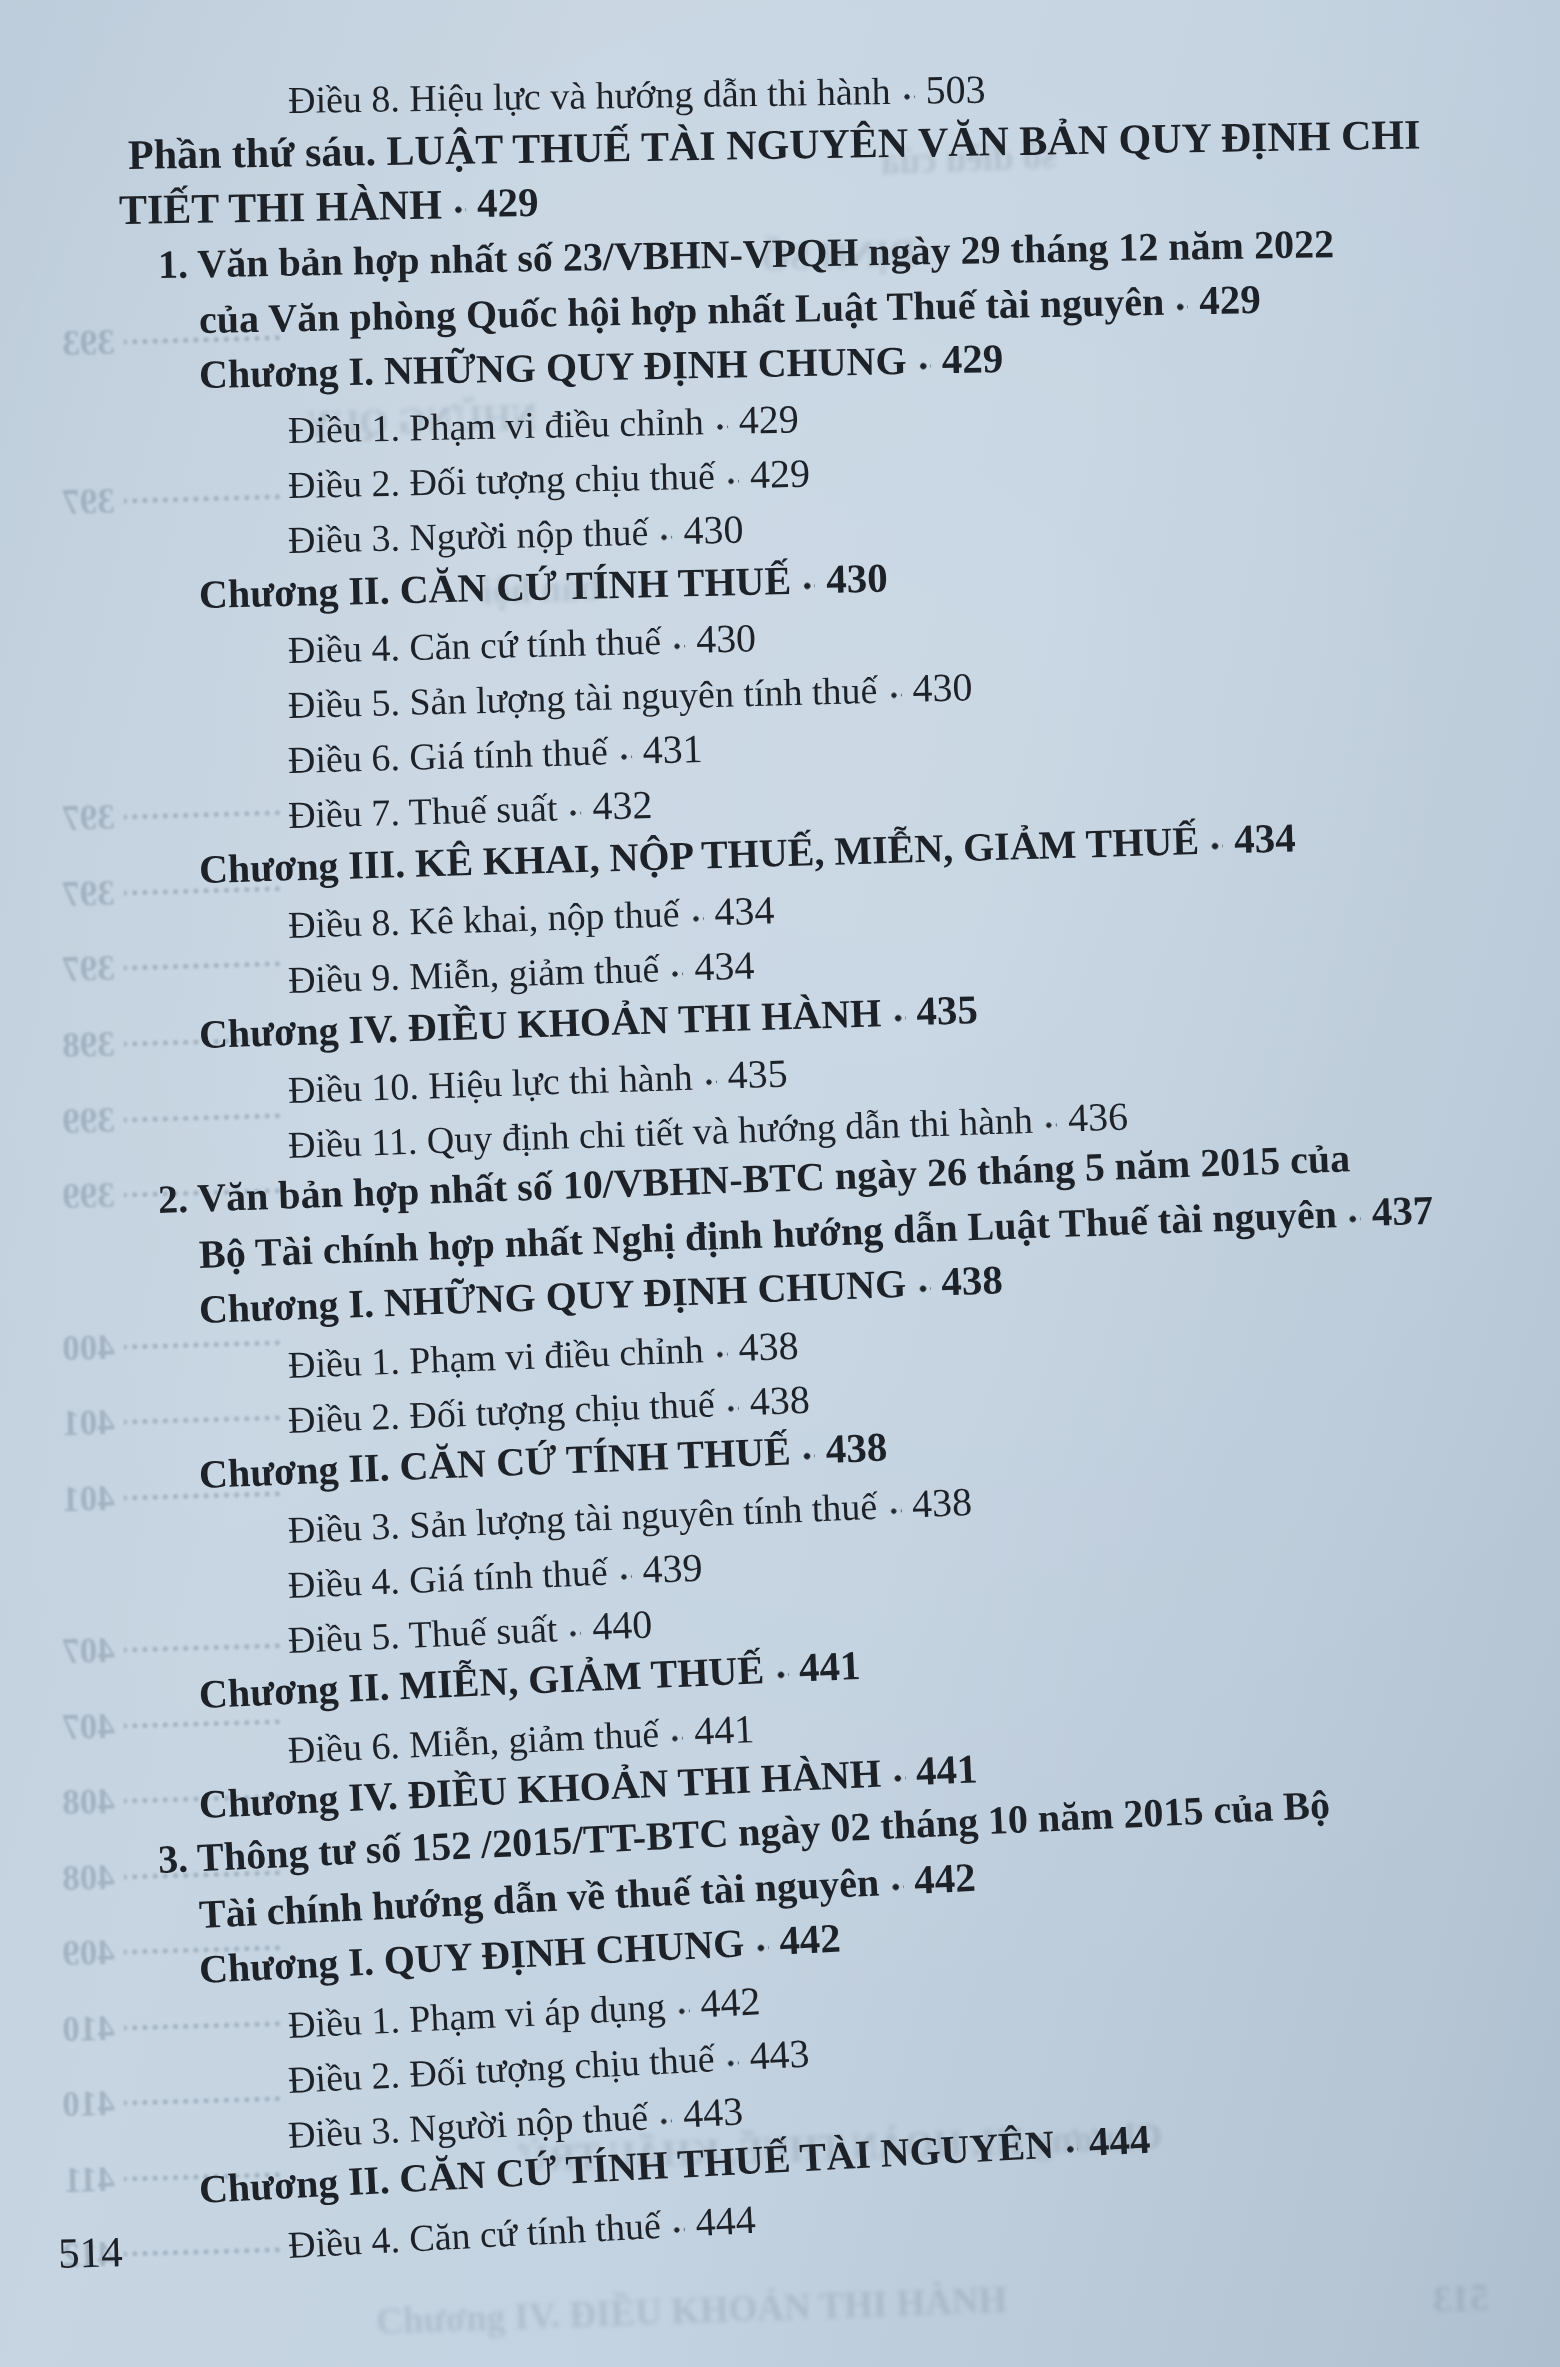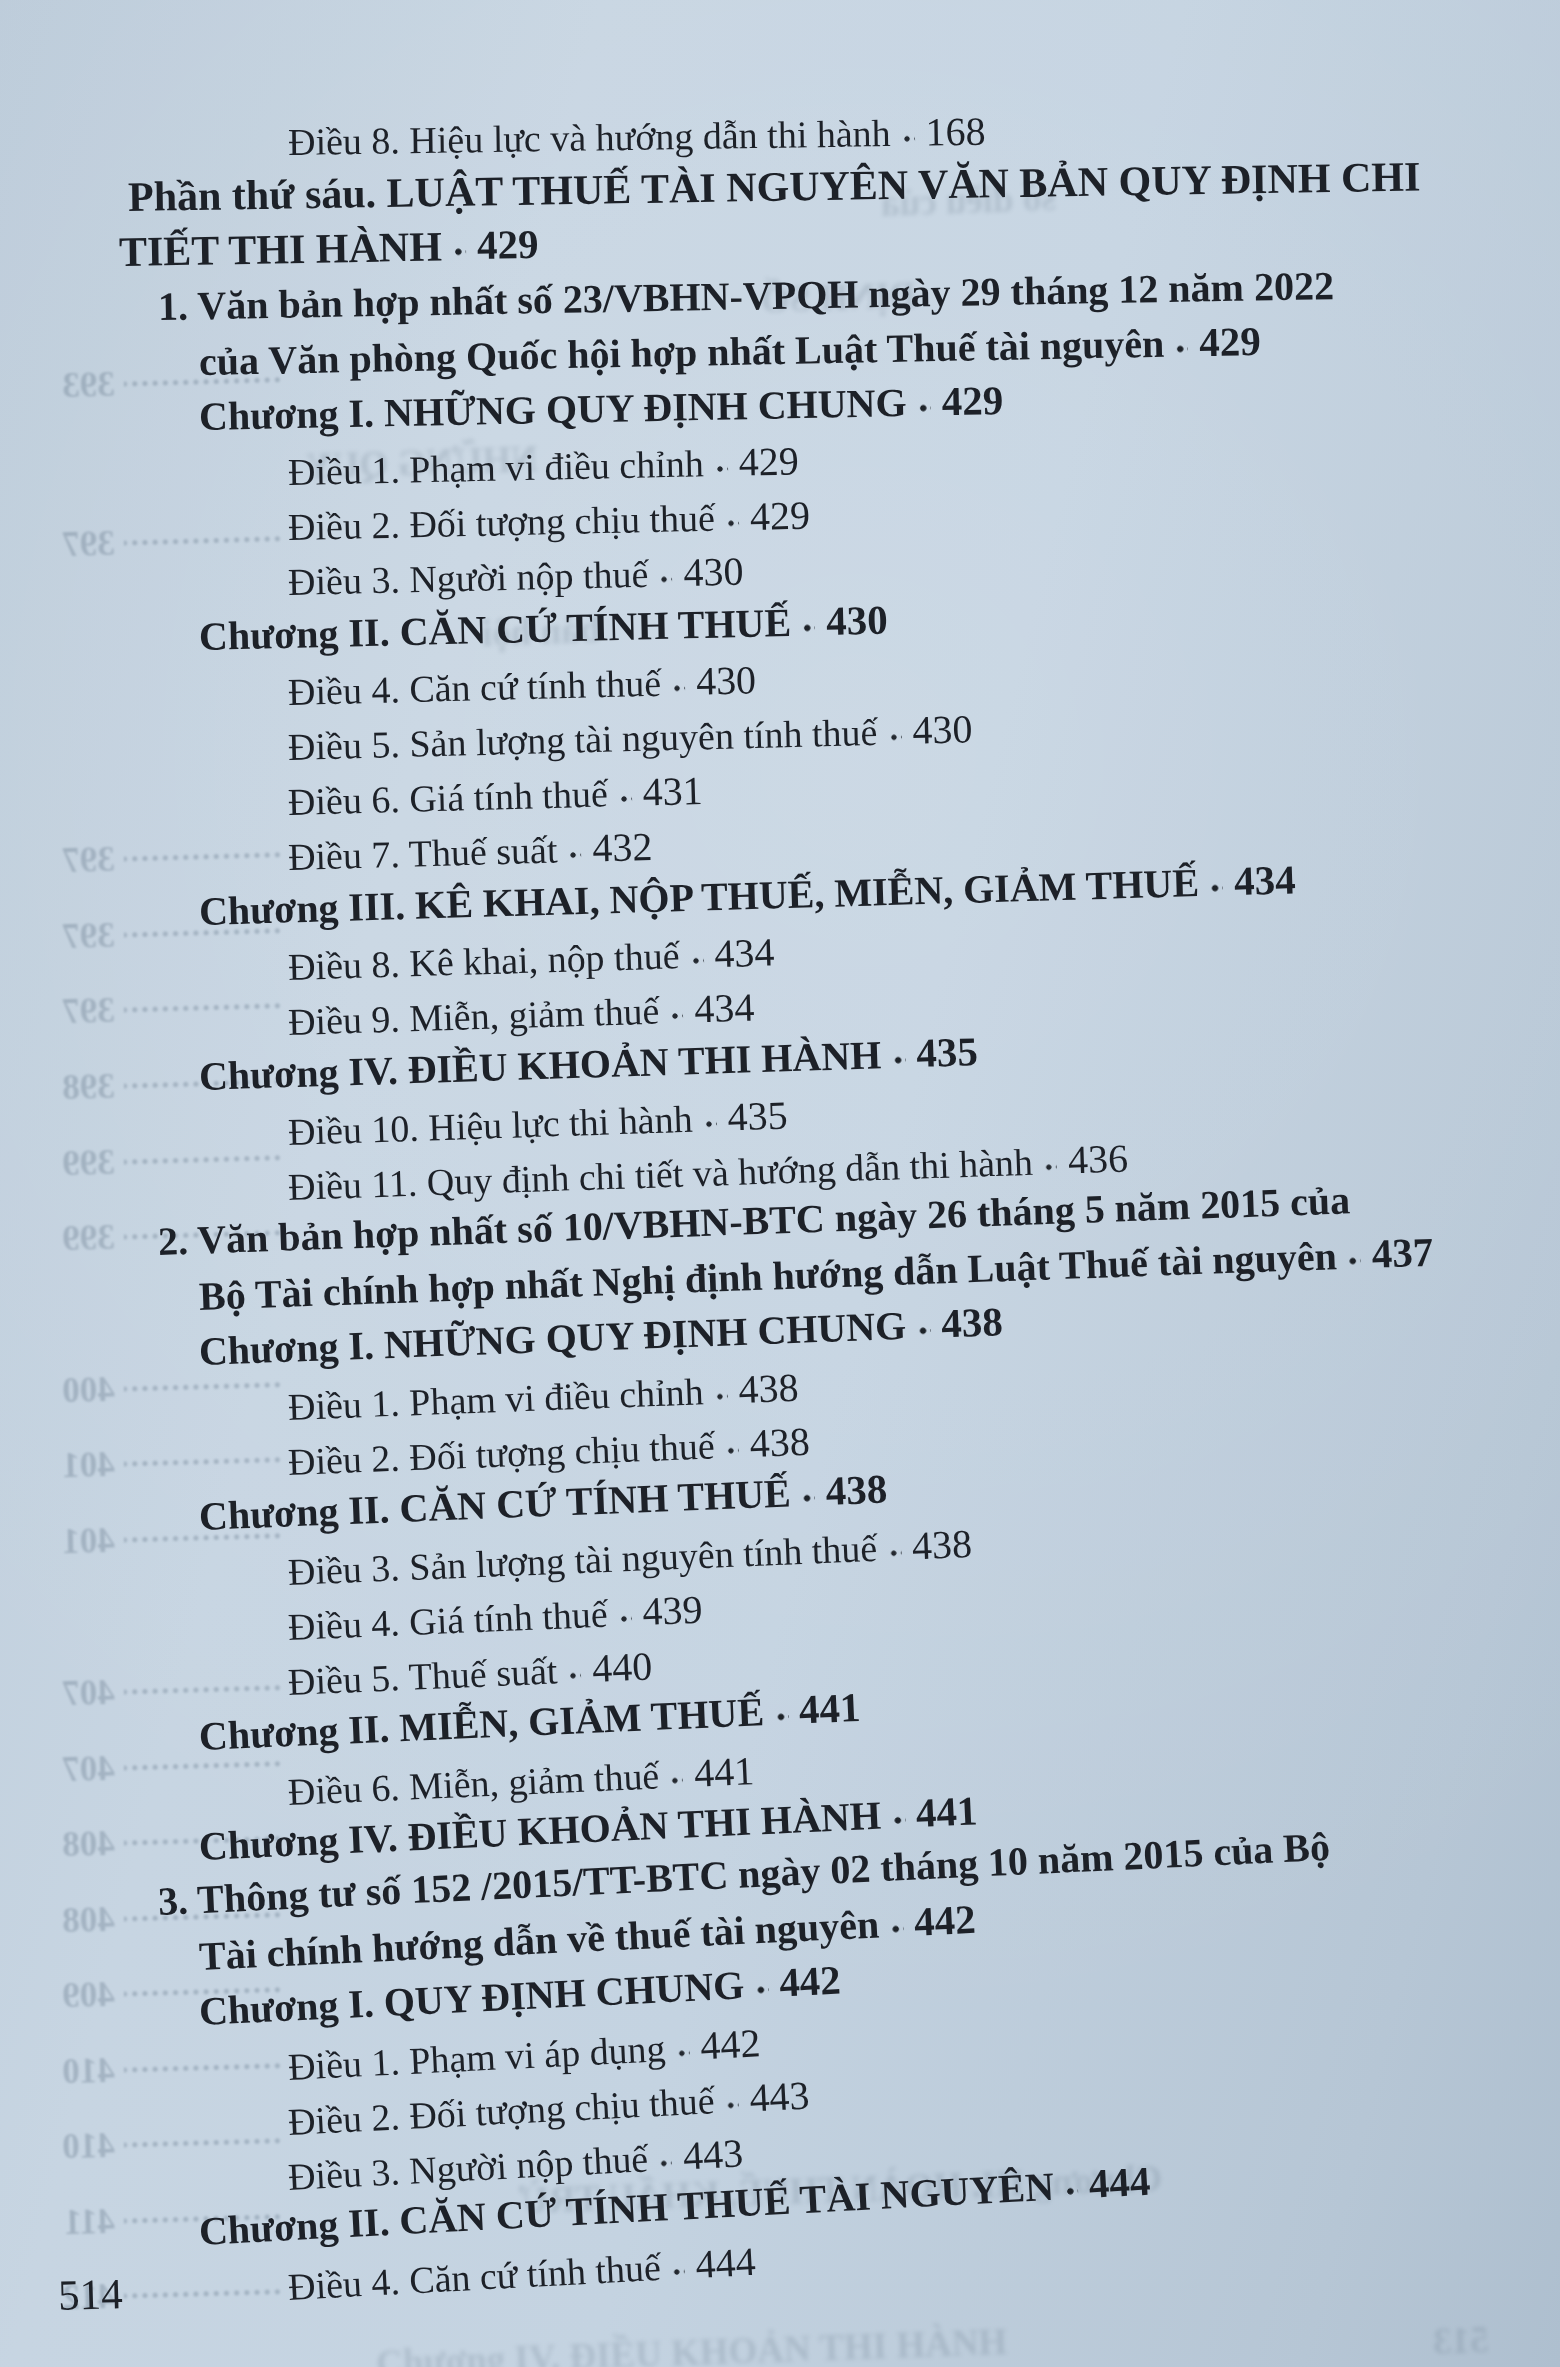--- a/index.html
+++ b/index.html
@@ -4,21 +4,21 @@
 <title>Mục lục — trang 514</title>
 <style>
   html,body{margin:0;padding:0;}
   body{
     width:1560px;height:2367px;overflow:hidden;position:relative;
     font-family:"Liberation Serif","DejaVu Serif",serif;
     background:
       radial-gradient(130% 90% at 55% 32%, rgba(255,255,255,.12), rgba(255,255,255,0) 62%),
       linear-gradient(104deg,#bdccda 0%,#c7d5e2 28%,#c4d3e1 55%,#b6c6d5 88%,#aebfcf 100%);
   }
-  .page{position:absolute;inset:0;margin-top:42px;}
+  .page{position:absolute;inset:0;}
 
   
   .ghost-layer{position:absolute;inset:0;pointer-events:none;}
   .ghost-num{
     position:absolute;left:3.7px;width:278px;display:flex;align-items:center;gap:9.3px;
     transform:scaleX(-1) rotate(1.6deg);
     opacity:.30;filter:blur(1.3px);color:#53677b;font-weight:700;font-size:35px;line-height:37px;
   }
   .ghost-num .gdots{
     flex:0 0 158px;height:11px;
@@ -160,21 +160,21 @@
       <span class="ghost-phrase mirror" style="left: 306px; top: 399px;">NHỮNG QUY</span>
       <span class="ghost-phrase mirror" style="left: 482px; top: 568px;">bản hội</span>
       <span class="ghost-phrase mirror" style="left: 519px; top: 2126px;">Chương III. HOÀN THUẾ, KHẤU TRỪ</span>
       <span class="ghost-phrase" style="left: 376px; top: 2289px;">Chương IV. ĐIỀU KHOẢN THI HÀNH</span>
       <span class="ghost-phrase mirror" style="left: 1433px; top: 2277px;">513</span>
     </div>
   <div class="toc" id="toc">
       <div class="row article" style="transform: rotate(-0.85deg);">
         <span class="label">Điều 8. Hiệu lực và hướng dẫn thi hành</span>
         <span class="dots"></span>
-        <span class="pg">168</span>
+        <span class="pg">503</span>
       </div>
       <div class="row part" style="transform: rotate(-0.907deg);">
         <span class="label">Phần thứ sáu. LUẬT THUẾ TÀI NGUYÊN VĂN BẢN QUY ĐỊNH CHI</span>
       </div>
       <div class="row part-cont" style="transform: rotate(-0.965deg);">
         <span class="label">TIẾT THI HÀNH</span>
         <span class="dots"></span>
         <span class="pg">429</span>
       </div>
       <div class="row item" style="transform: rotate(-1.022deg);">

